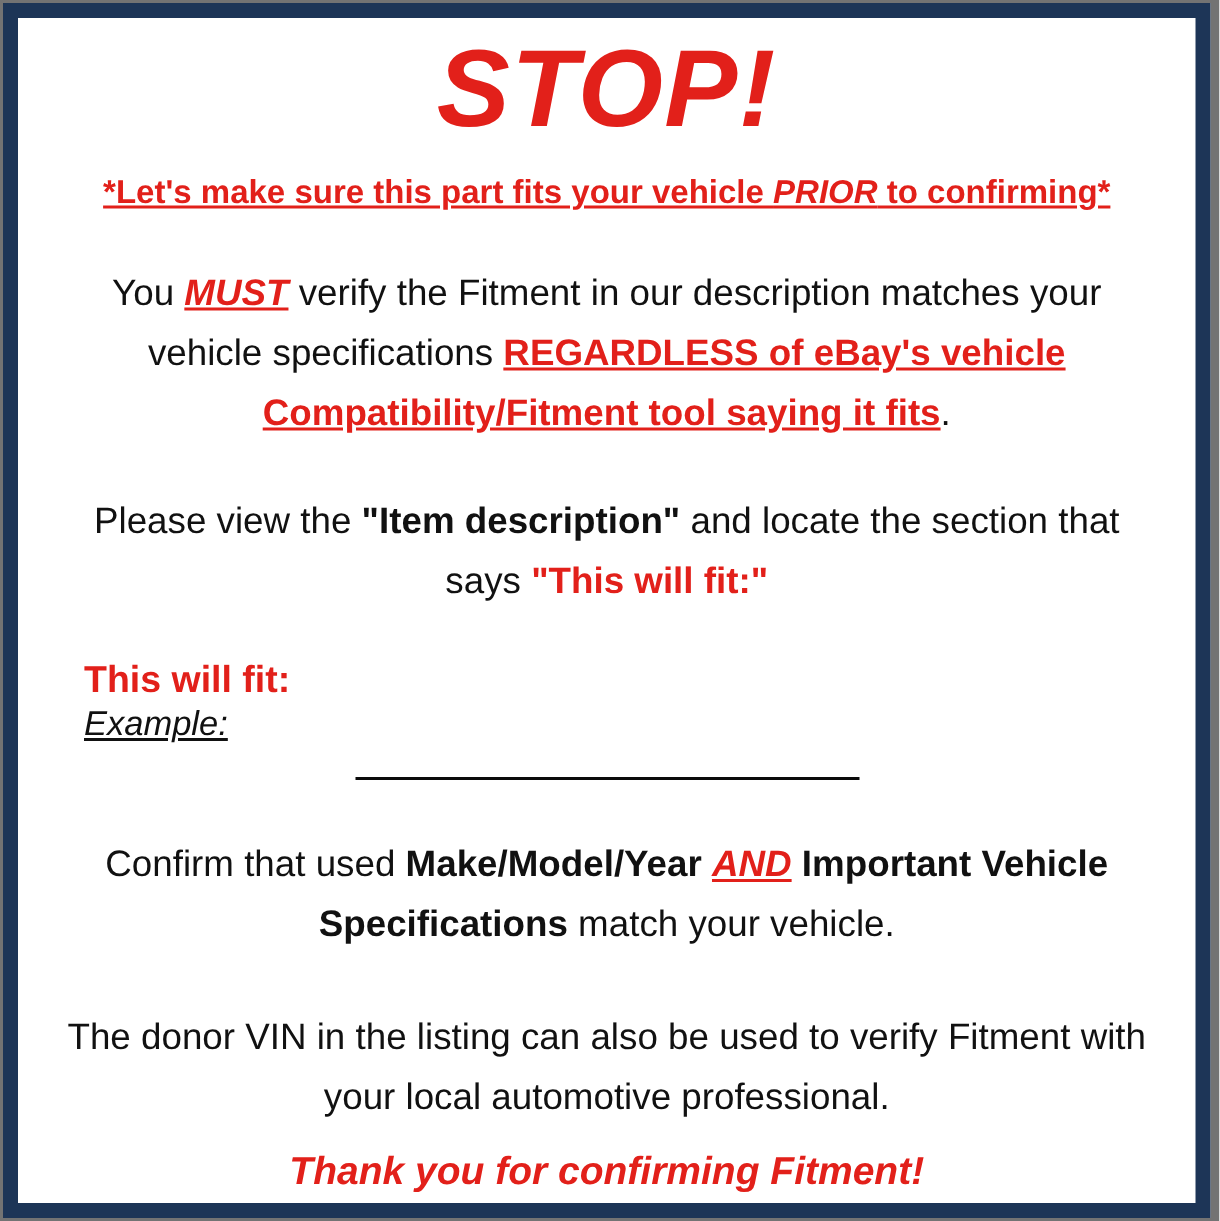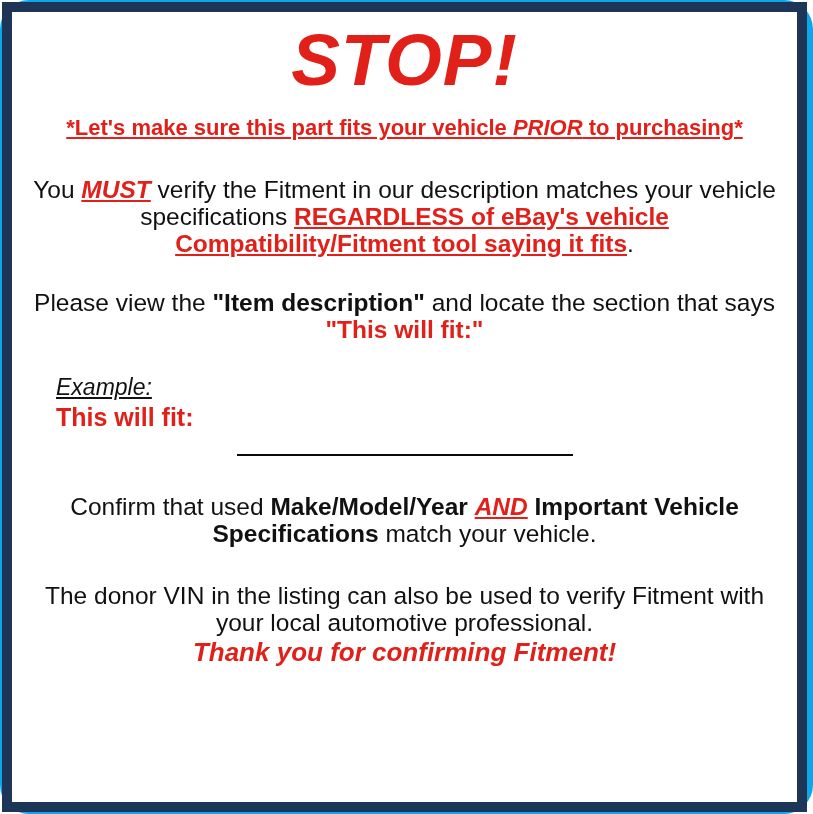--- a/index.html
+++ b/index.html
@@ -13,22 +13,21 @@
     height: 814px;
     overflow: hidden;
     font-family: "Liberation Sans", sans-serif;
   }
 
   #notice-frame {
     box-sizing: border-box;
     width: 813px;
     height: 814px;
     padding: 2px 4px 2px 2px;
-    background: #0ea5e9;
-    border-radius: 29px;
+    background: #737373;
   }
 
   #notice-border {
     box-sizing: border-box;
     width: 805px;
     height: 810px;
     border: 10px solid #1d3557;
     background: #ffffff;
     padding: 0 6px;
     text-align: center;
@@ -57,23 +56,23 @@
     line-height: 28px;
     font-weight: bold;
     color: #e2201a;
     text-decoration: underline;
     white-space: nowrap;
   }
   #tagline .i { font-style: italic; }
 
   
   .para {
-    margin: 0;
+    margin: 12px;
     font-size: 24.5px;
-    line-height: 27px;
+    line-height: 40px;
     color: #111111;
     padding: 0 14px;
   }
 
   #para-must        { margin-top: 34px; }
   #para-item-desc   { margin-top: 32px; }
   #para-confirm     { margin-top: 29px; }
   #para-vin         { margin-top: 35px; text-align: center; }
 
   
@@ -129,34 +128,34 @@
 </style>
 </head>
 <body>
 
 <div id="notice-frame">
   <div id="notice-border">
 
     <div id="stop-title">STOP!</div>
 
     <div id="tagline">
-      <span>*Let's make sure this part fits your vehicle </span><span class="i">PRIOR</span><span> to purchasing*</span>
+      <span>*Let's make sure this part fits your vehicle </span><span class="i">PRIOR</span><span> to confirming*</span>
     </div>
 
     <p class="para" id="para-must">
       <span>You </span><span class="red b i u">MUST</span><span> verify the Fitment in our description matches your vehicle specifications </span><span class="red b u">REGARDLESS of eBay's vehicle Compatibility/Fitment tool saying it fits</span><span>.</span>
     </p>
 
     <p class="para" id="para-item-desc">
       <span>Please view the </span><span class="b">"Item description"</span><span> and locate the section that says </span><span class="red b">"This will fit:"</span>
     </p>
 
     <div id="example-block">
+      <div id="example-fit-line">This will fit:</div>
       <div id="example-label">Example:</div>
-      <div id="example-fit-line">This will fit:</div>
     </div>
 
     <div id="divider-row">
       <span id="divider-rule"></span>
     </div>
 
     <p class="para" id="para-confirm">
       <span>Confirm that used </span><span class="b">Make/Model/Year</span><span> </span><span class="red b i u">AND</span><span> </span><span class="b">Important Vehicle Specifications</span><span> match your vehicle.</span>
     </p>
 

